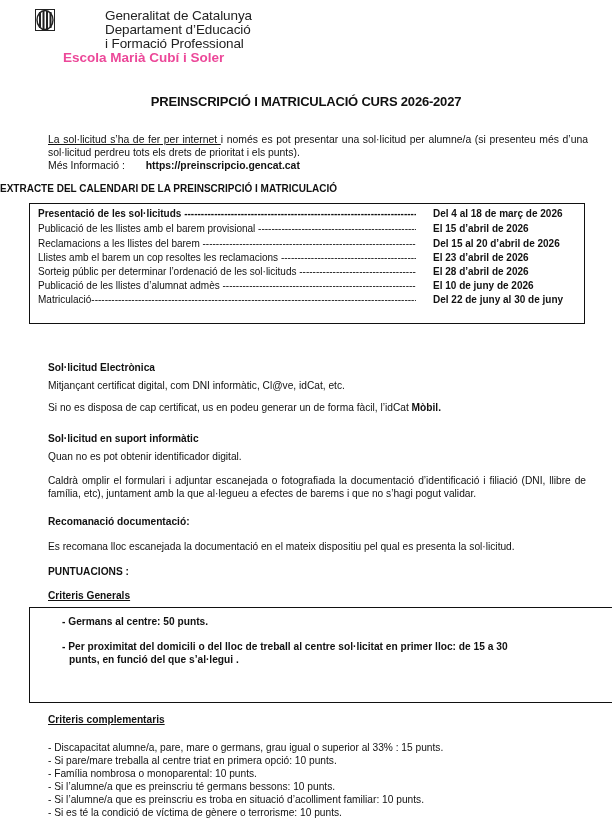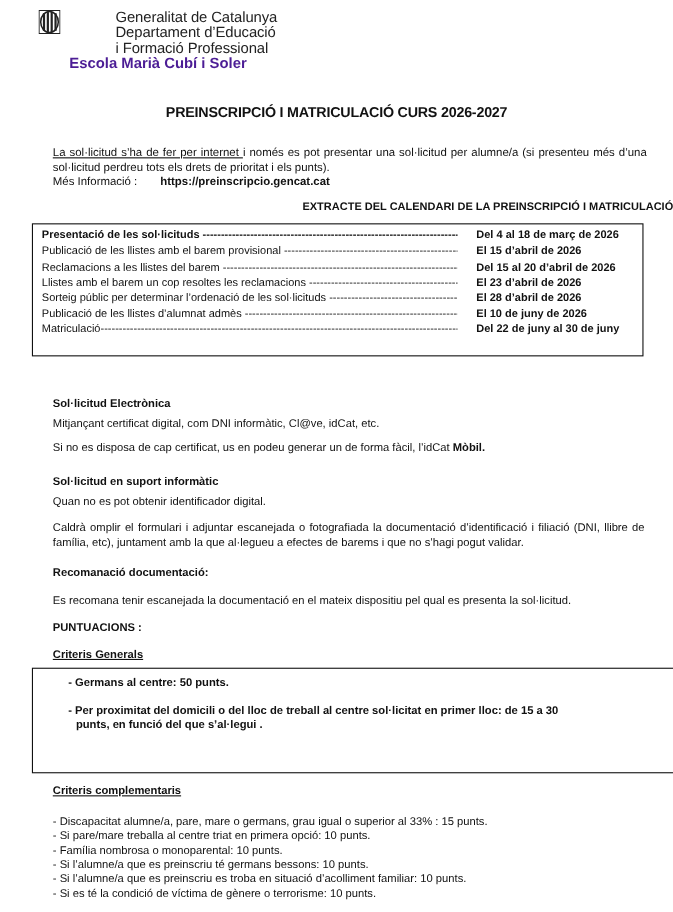--- a/index.html
+++ b/index.html
@@ -3,27 +3,27 @@
   <meta charset="utf-8">
   <style>
     html, body { margin: 0; padding: 0; background: #ffffff; }
     body {
       width: 612px; height: 829px; position: relative; overflow: hidden;
       font-family: "Liberation Sans", sans-serif; color: #111; font-size: 10px;
     }
     .abs { position: absolute; white-space: nowrap; }
     .logo { left: 35px; top: 9px; width: 20px; height: 22px; }
     .hdr-line { left: 63px; font-size: 13.5px; line-height: 14px; color: #222; letter-spacing: -0.1px; margin-left: 42px; }
-    .school { left: 63px; top: 50px; font-size: 13.5px; font-weight: bold; color: #4c1d95; }
+    .school { left: 63px; top: 50px; font-size: 13.5px; font-weight: bold; color: #ec4899; }
     .title { left: 0; width: 612px; text-align: center; top: 94px; font-size: 13px; font-weight: bold; letter-spacing: -0.2px; }
     .intro { left: 48px; top: 134px; width: 540px; font-size: 10.4px; line-height: 12.5px; white-space: normal; text-align: justify; }
     .intro u { text-decoration: underline; }
     .more { left: 48px; top: 160px; font-size: 10.4px; }
     .more b { margin-left: 18px; }
-    .cal-title { left: 0; width: 612px; text-align: right; top: 183px; font-size: 10px; font-weight: bold; }
+    .cal-title { left: 0; width: 612px; text-align: left; top: 183px; font-size: 10px; font-weight: bold; }
     .cal-box { left: 29px; top: 203px; width: 556px; height: 121px; border: 1.5px solid #111; box-sizing: border-box; }
     .cal-row { position: absolute; left: 8px; font-size: 10px; height: 14px; line-height: 14px; }
     .cal-label { position: absolute; left: 0; width: 378px; overflow: hidden; white-space: nowrap; }
     .cal-date { position: absolute; left: 395px; font-weight: bold; white-space: nowrap; }
     .section-h { left: 48px; font-size: 10.2px; font-weight: bold; }
     .para { left: 48px; font-size: 10.2px; }
     .para-wrap { left: 48px; width: 538px; white-space: normal; text-align: justify; font-size: 10.2px; line-height: 13px; }
     .ul { text-decoration: underline; }
     .crit-box { left: 29px; top: 607px; width: 602px; height: 96px; border: 1.5px solid #111; box-sizing: border-box; }
     .crit-item { position: absolute; left: 32px; font-size: 10.2px; font-weight: bold; white-space: nowrap; }
@@ -93,21 +93,21 @@
 <div class="abs para" style="top:380px">Mitjançant certificat digital, com DNI informàtic, Cl@ve, idCat, etc.</div>
 <div class="abs para" style="top:402px">
   <span>Si no es disposa de cap certificat, us en podeu generar un de forma fàcil, l’idCat </span><b>Mòbil.</b>
 </div>
 
 <div class="abs section-h" style="top:433px">Sol·licitud en suport informàtic</div>
 <div class="abs para" style="top:451px">Quan no es pot obtenir identificador digital.</div>
 <div class="abs para-wrap" style="top:474px">Caldrà omplir el formulari i adjuntar escanejada o fotografiada la documentació d’identificació i filiació (DNI, llibre de família, etc), juntament amb la que al·legueu a efectes de barems i que no s’hagi pogut validar.</div>
 
 <div class="abs section-h" style="top:516px">Recomanació documentació:</div>
-<div class="abs para" style="top:541px">Es recomana tenir escanejada la documentació en el mateix dispositiu pel qual es presenta la sol·licitud.</div>
+<div class="abs para" style="top:541px">Es recomana lloc escanejada la documentació en el mateix dispositiu pel qual es presenta la sol·licitud.</div>
 
 <div class="abs section-h" style="top:566px">PUNTUACIONS :</div>
 <div class="abs section-h ul" style="top:590px">Criteris Generals</div>
 <div class="abs crit-box">
   <div class="crit-item" style="top:8px">- Germans al centre: 50 punts.</div>
   <div class="crit-item" style="top:33px">- Per proximitat del domicili o del lloc de treball al centre sol·licitat en primer lloc:  de 15 a 30</div>
   <div class="crit-item" style="top:46px; left:39px">punts, en funció del que s’al·legui .</div>
 </div>
 
 <div class="abs section-h ul" style="top:714px">Criteris complementaris</div>

